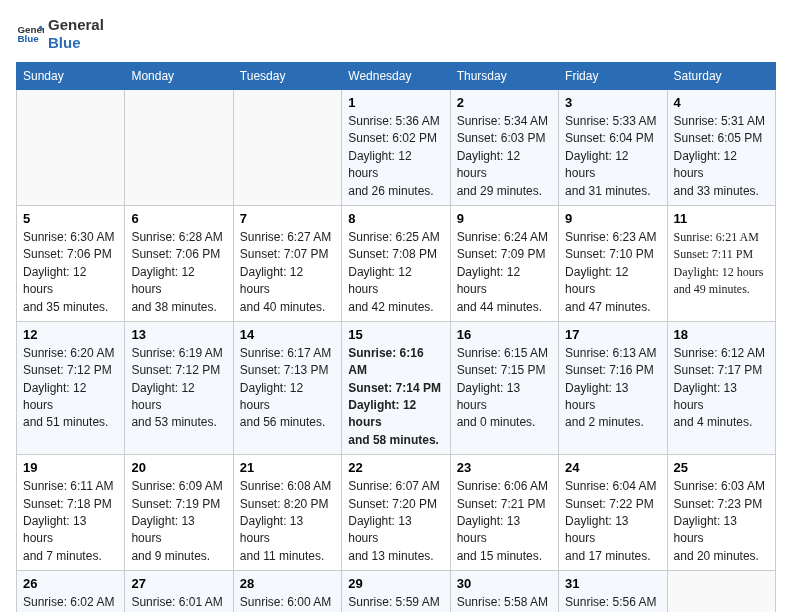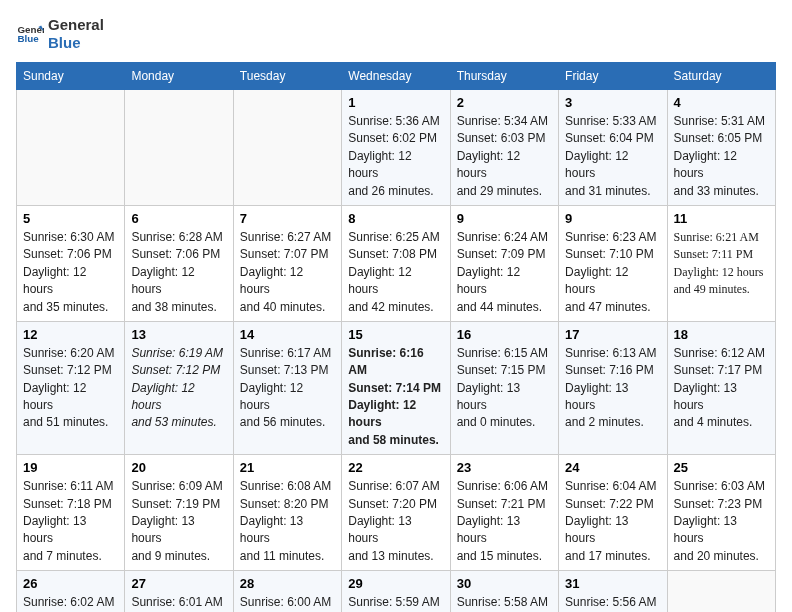--- a/index.html
+++ b/index.html
@@ -201,21 +201,21 @@
       <tr>
         <td>
           <span class="day-num">12</span>
           <div class="day-info" style="white-space: pre-line;">Sunrise: 6:20 AM
 Sunset: 7:12 PM
 Daylight: 12 hours
 and 51 minutes.</div>
         </td>
         <td>
           <span class="day-num">13</span>
-          <div class="day-info" style="white-space: pre-line; font-style: italic;">Sunrise: 6:19 AM
+          <div class="day-info" style="white-space: pre-line;">Sunrise: 6:19 AM
 Sunset: 7:12 PM
 Daylight: 12 hours
 and 53 minutes.</div>
         </td>
         <td>
           <span class="day-num">14</span>
           <div class="day-info" style="white-space: pre-line;">Sunrise: 6:17 AM
 Sunset: 7:13 PM
 Daylight: 12 hours
 and 56 minutes.</div>

